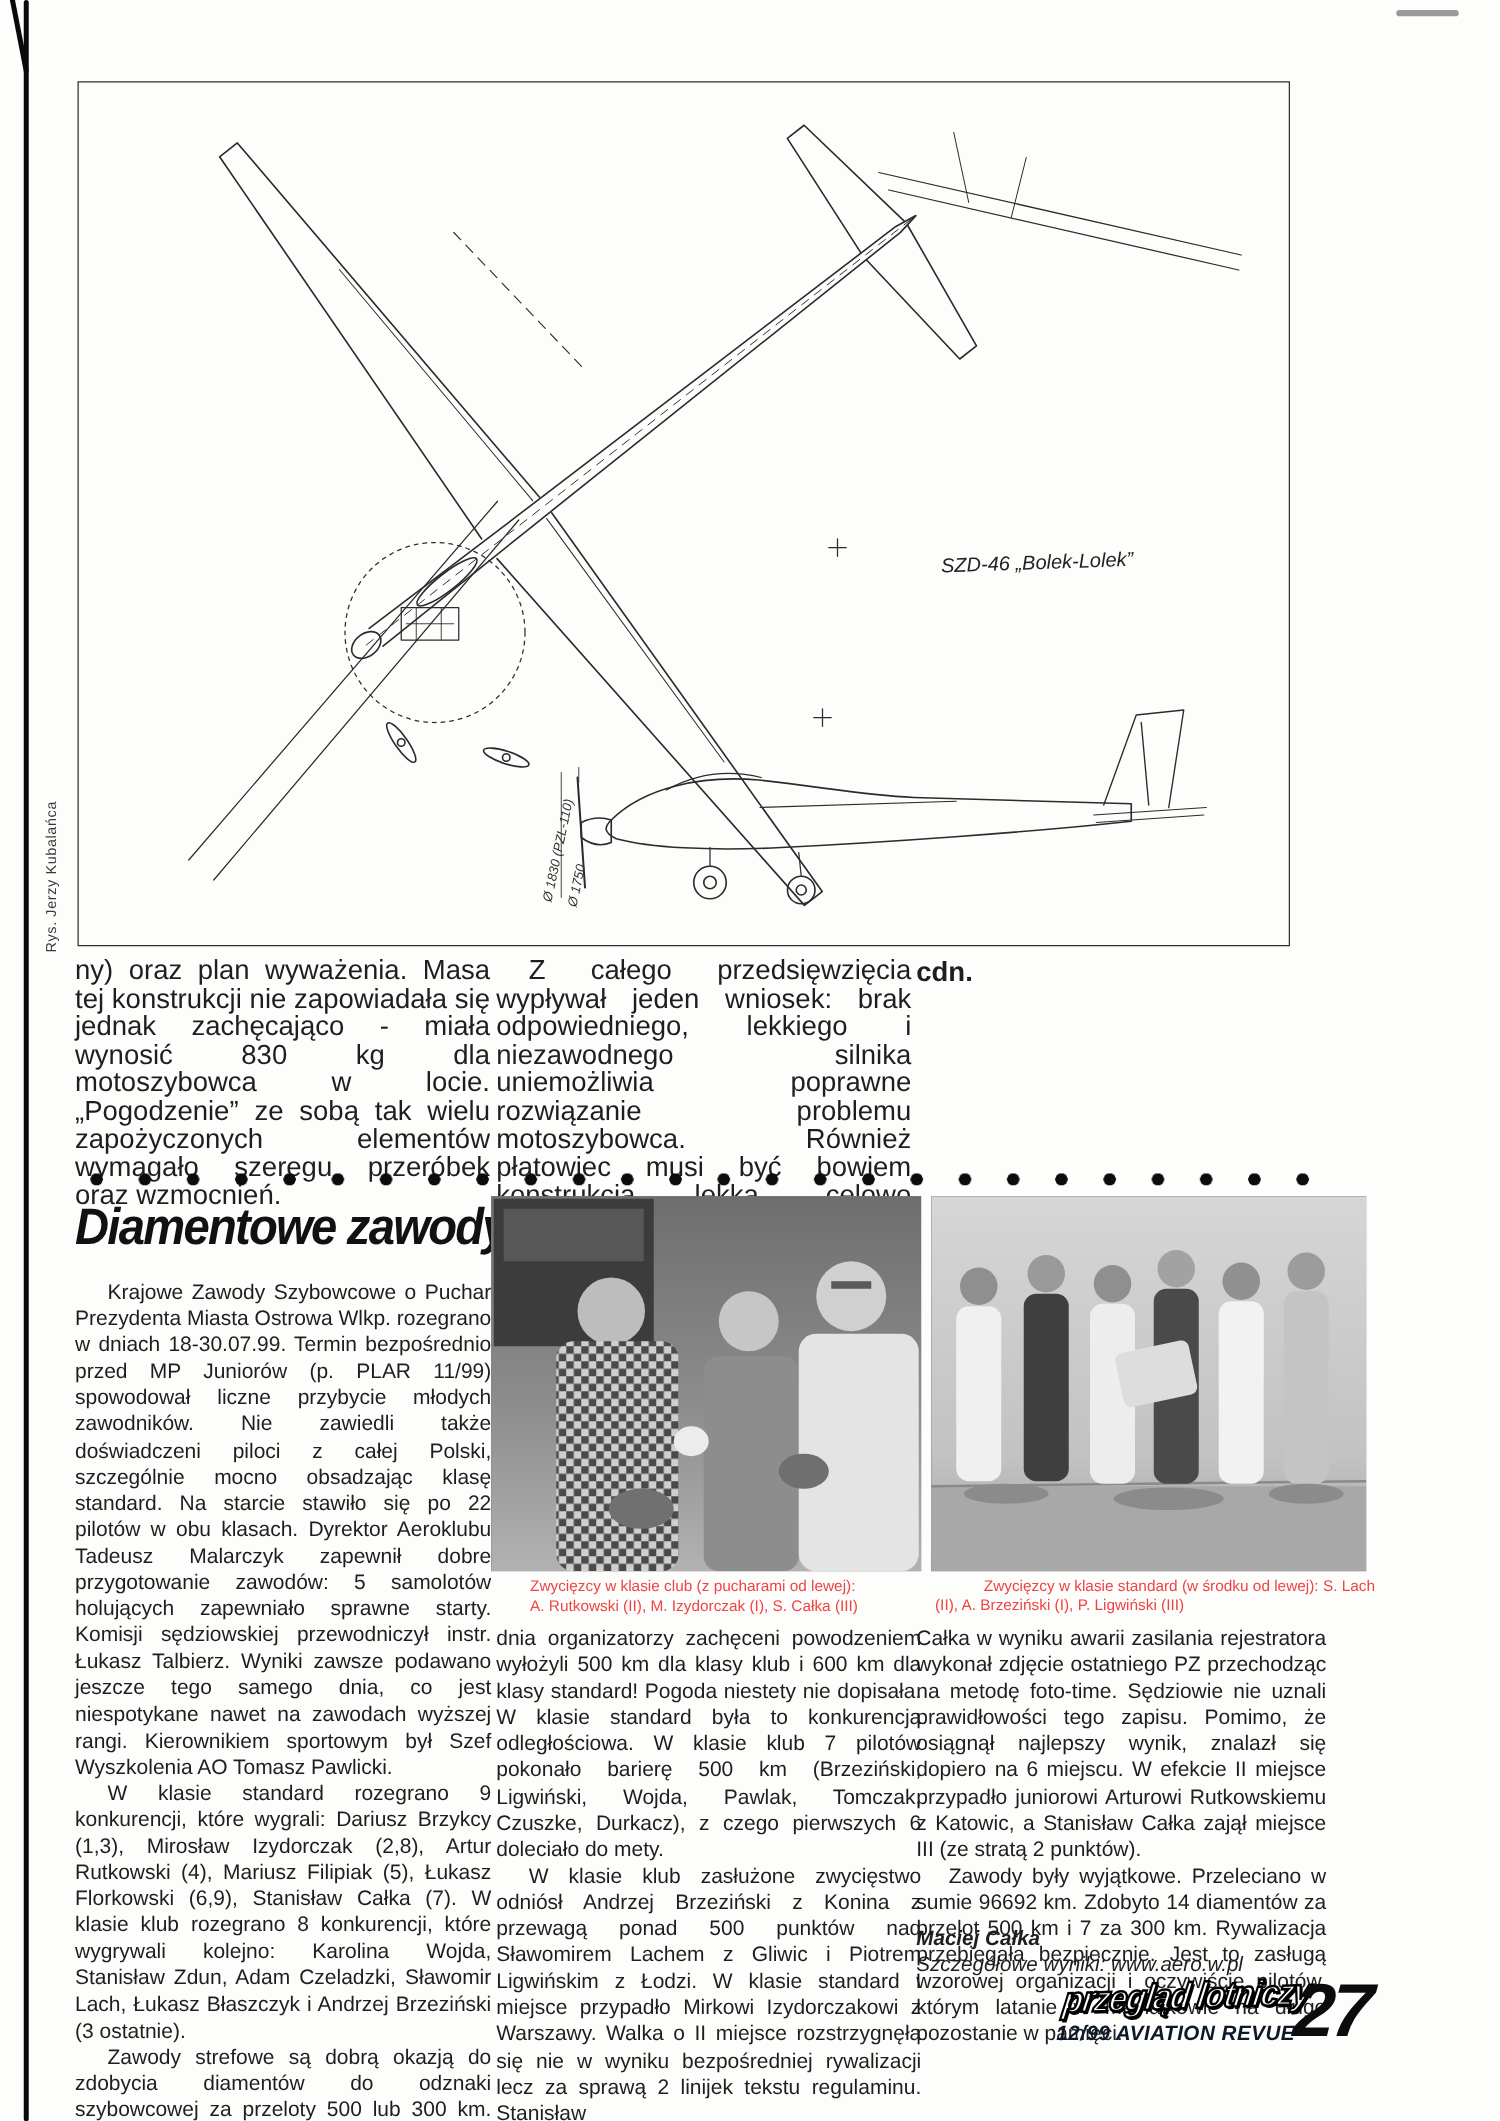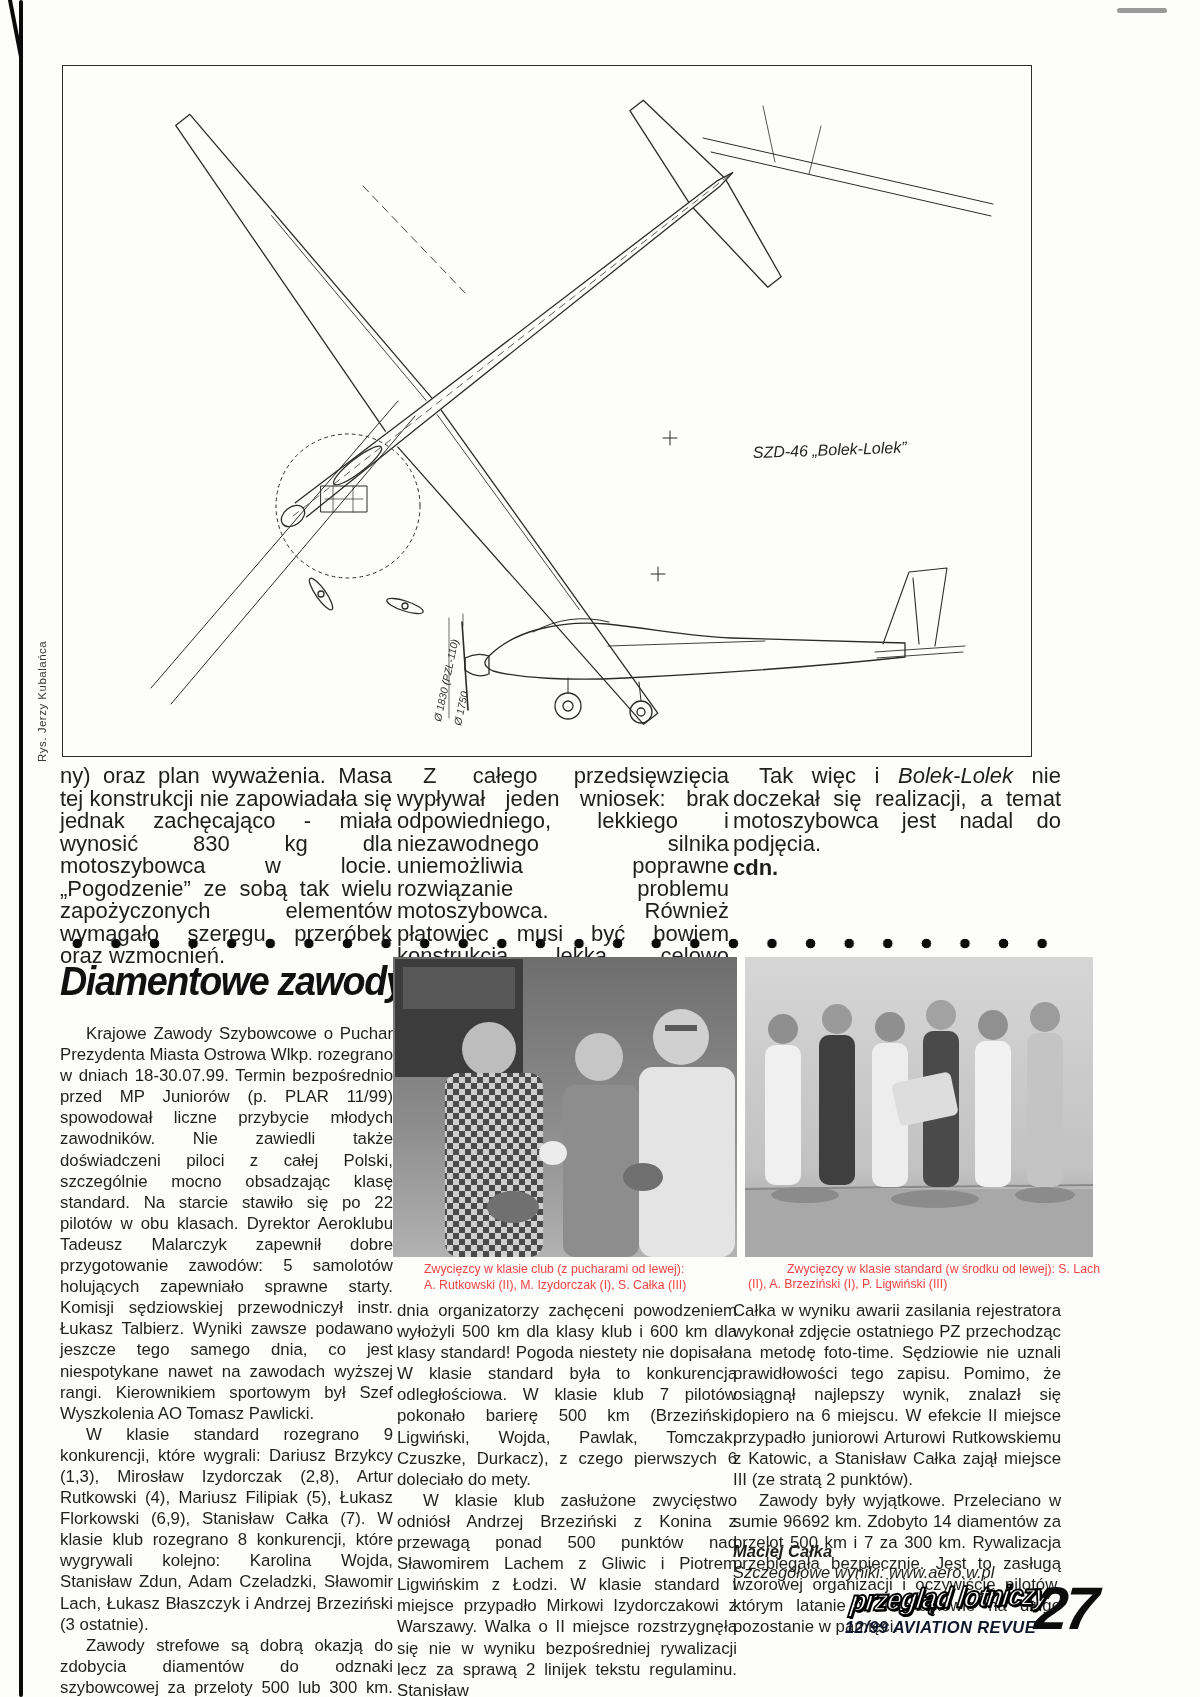--- a/index.html
+++ b/index.html
@@ -123,21 +123,20 @@
 </div>
 <div class="abs credit">Rys. Jerzy Kubalańca</div>
 
 <div class="abs col c1">
   <p>ny) oraz plan wyważenia. Masa tej konstrukcji nie zapowiadała się jednak zachęcająco - miała wynosić 830 kg dla motoszybowca w locie. „Pogodzenie” ze sobą tak wielu zapożyczonych elementów wymagało szeregu przeróbek oraz wzmocnień.</p>
 </div>
 <div class="abs col c2">
   <p class="indent">Z całego przedsięwzięcia wypływał jeden wniosek: brak odpowiedniego, lekkiego i niezawodnego silnika uniemożliwia poprawne rozwiązanie problemu motoszybowca. Również płatowiec musi być bowiem konstrukcją lekką, celowo zaprojektowaną -</p>
 </div>
 <div class="abs col c3">
-  <p class="indent"><span>Tak więc i </span><span class="ital">Bolek-Lolek</span><span> nie doczekał się realizacji, a temat motoszybowca jest nadal do podjęcia.</span></p>
   <div class="cdn">cdn.</div>
 </div>
 
 <div class="abs dotrule"></div>
 
 <div class="abs headline">Diamentowe zawody</div>
 
 <div class="abs artcol a1">
   <p class="indent">Krajowe Zawody Szybowcowe o Puchar Prezydenta Miasta Ostrowa Wlkp. rozegrano w dniach 18-30.07.99. Termin bezpośrednio przed MP Juniorów (p. PLAR 11/99) spowodował liczne przybycie młodych zawodników. Nie zawiedli także doświadczeni piloci z całej Polski, szczególnie mocno obsadzając klasę standard. Na starcie stawiło się po 22 pilotów w obu klasach. Dyrektor Aeroklubu Tadeusz Malarczyk zapewnił dobre przygotowanie zawodów: 5 samolotów holujących zapewniało sprawne starty. Komisji sędziowskiej przewodniczył instr. Łukasz Talbierz. Wyniki zawsze podawano jeszcze tego samego dnia, co jest niespotykane nawet na zawodach wyższej rangi. Kierownikiem sportowym był Szef Wyszkolenia AO Tomasz Pawlicki.</p>
   <p class="indent">W klasie standard rozegrano 9 konkurencji, które wygrali: Dariusz Brzykcy (1,3), Mirosław Izydorczak (2,8), Artur Rutkowski (4), Mariusz Filipiak (5), Łukasz Florkowski (6,9), Stanisław Całka (7). W klasie klub rozegrano 8 konkurencji, które wygrywali kolejno: Karolina Wojda, Stanisław Zdun, Adam Czeladzki, Sławomir Lach, Łukasz Błaszczyk i Andrzej Brzeziński (3 ostatnie).</p>

